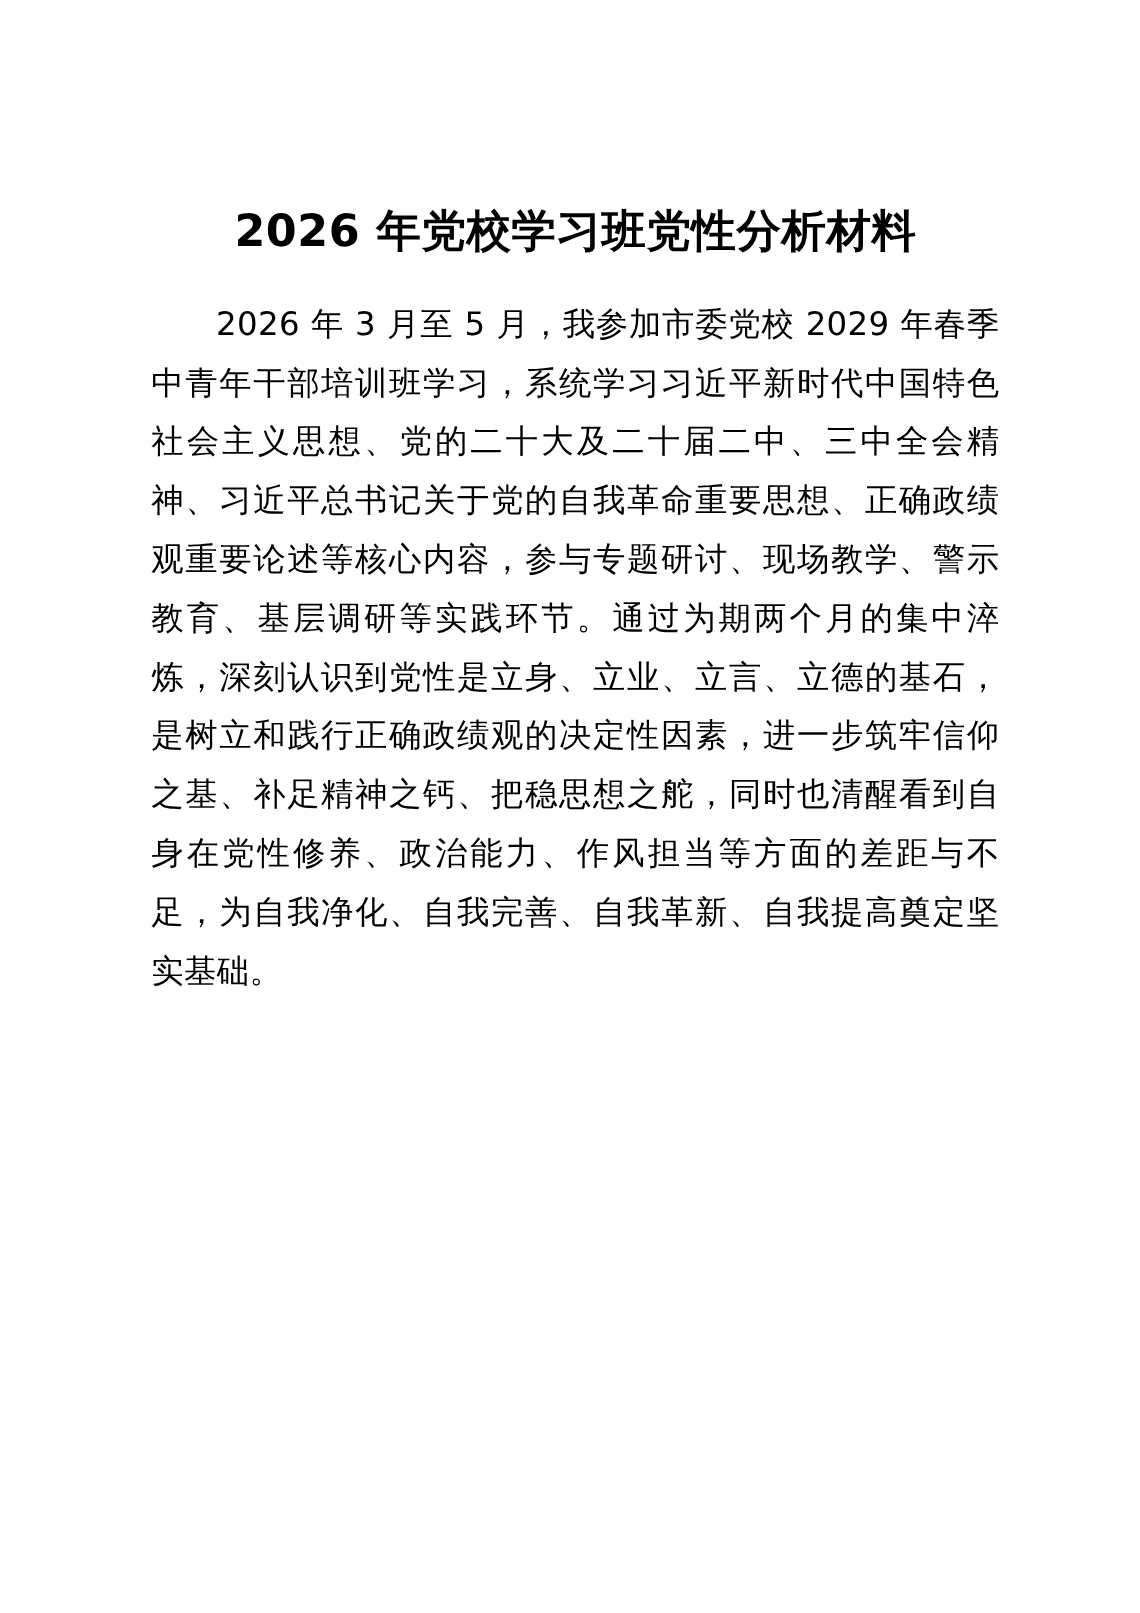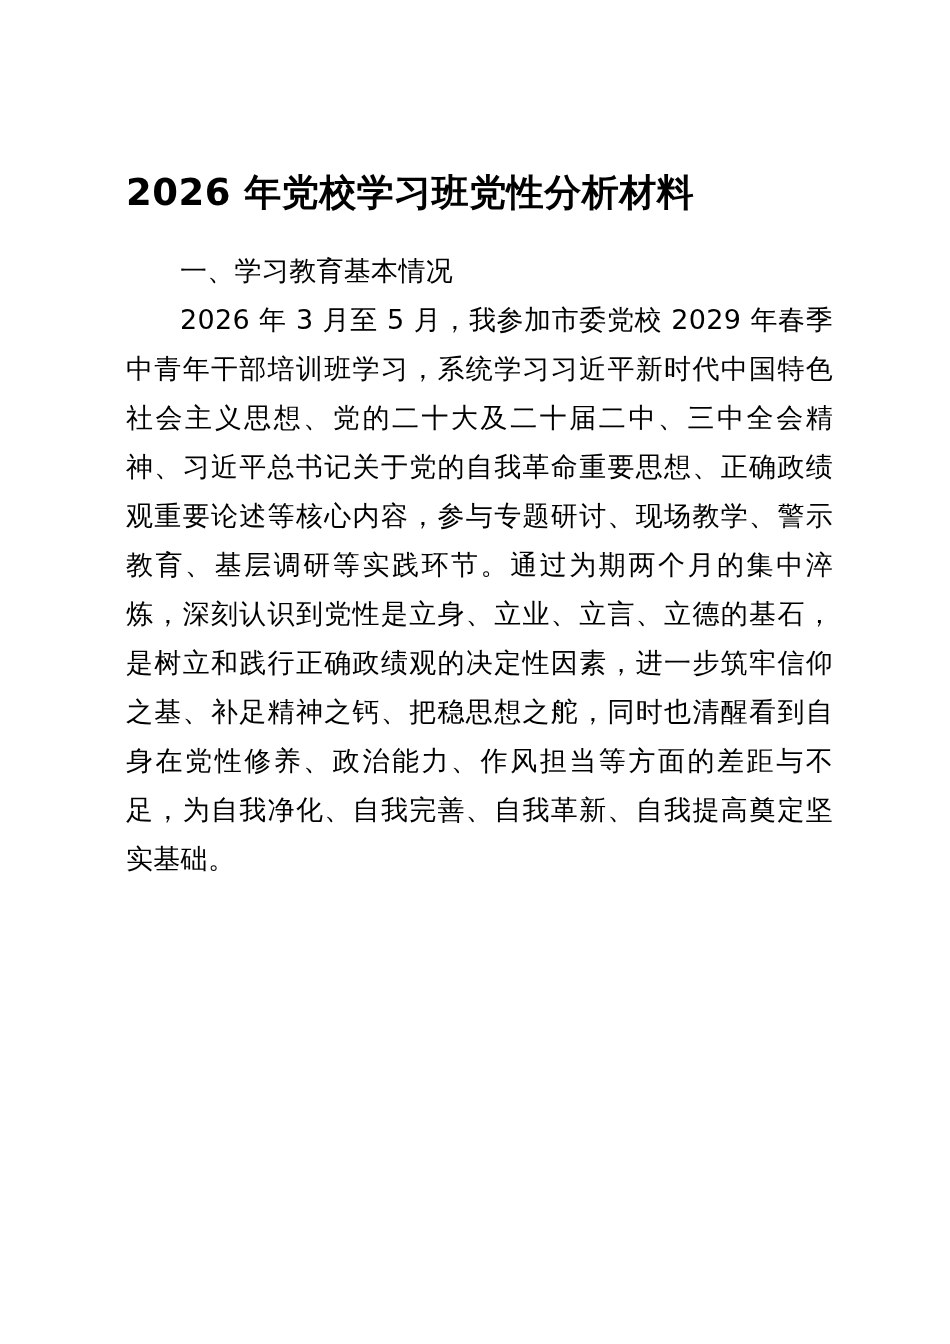--- a/index.html
+++ b/index.html
@@ -19,20 +19,21 @@
     width: 950px;
     height: 1344px;
     background: #ffffff;
     padding: 168px 117px 0 126px;
   }
   .doc-title {
     margin: 0 0 28px 0;
     font-size: 37px;
     font-weight: 600;
     line-height: 50px;
+    text-align: center;
     letter-spacing: 0.5px;
   }
   .doc-body p {
     margin: 0;
     font-size: 27px;
     line-height: 49px;
     text-align: justify;
     text-justify: inter-ideograph;
     text-indent: 2em;
     letter-spacing: 0.3px;
@@ -41,16 +42,15 @@
   .doc-body p.heading {
     font-weight: normal;
   }
 </style>
 </head>
 <body>
 
 <div class="page">
   <h1 class="doc-title">2026 年党校学习班党性分析材料</h1>
   <div class="doc-body">
-      <p class="heading">一、学习教育基本情况</p>
       <p class="para">2026 年 3 月至 5 月，我参加市委党校 2029 年春季中青年干部培训班学习，系统学习习近平新时代中国特色社会主义思想、党的二十大及二十届二中、三中全会精神、习近平总书记关于党的自我革命重要思想、正确政绩观重要论述等核心内容，参与专题研讨、现场教学、警示教育、基层调研等实践环节。通过为期两个月的集中淬炼，深刻认识到党性是立身、立业、立言、立德的基石，是树立和践行正确政绩观的决定性因素，进一步筑牢信仰之基、补足精神之钙、把稳思想之舵，同时也清醒看到自身在党性修养、政治能力、作风担当等方面的差距与不足，为自我净化、自我完善、自我革新、自我提高奠定坚实基础。</p>
     </div>
 </div>
 
 </body></html>

